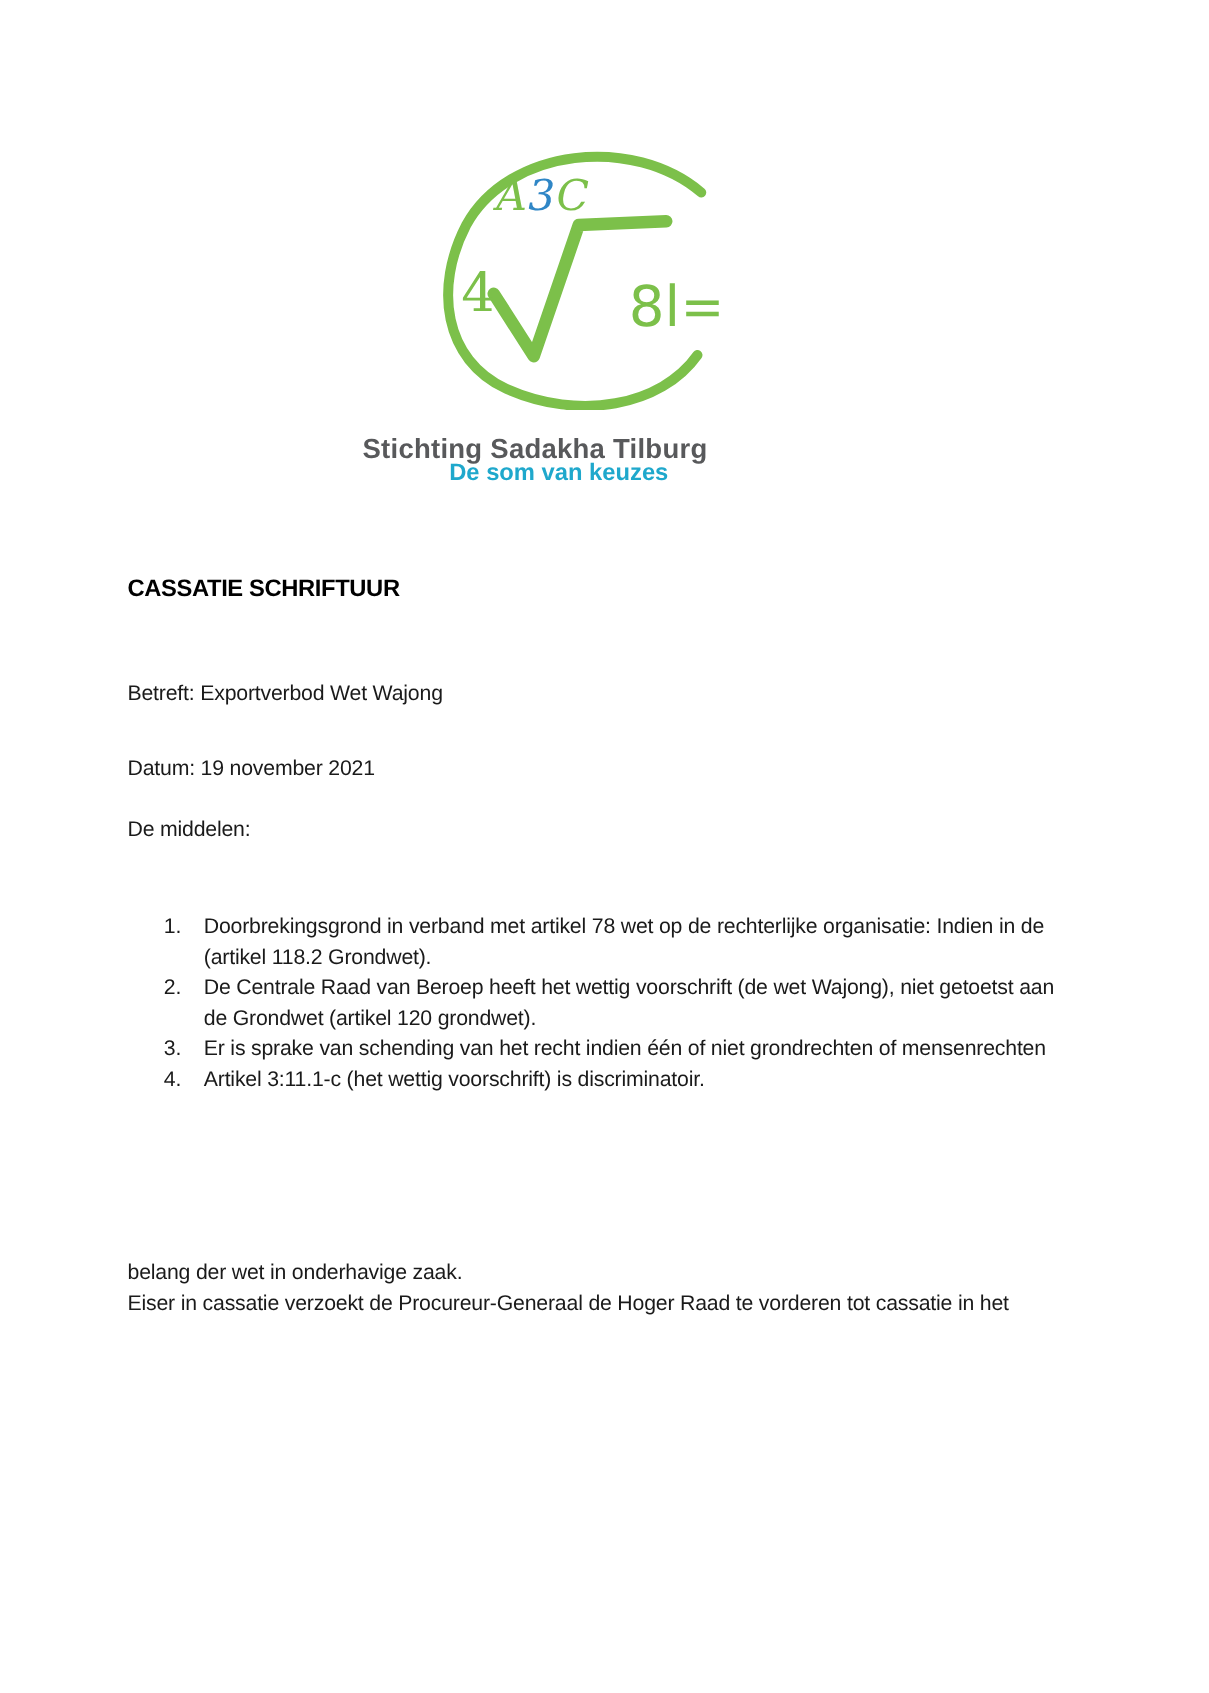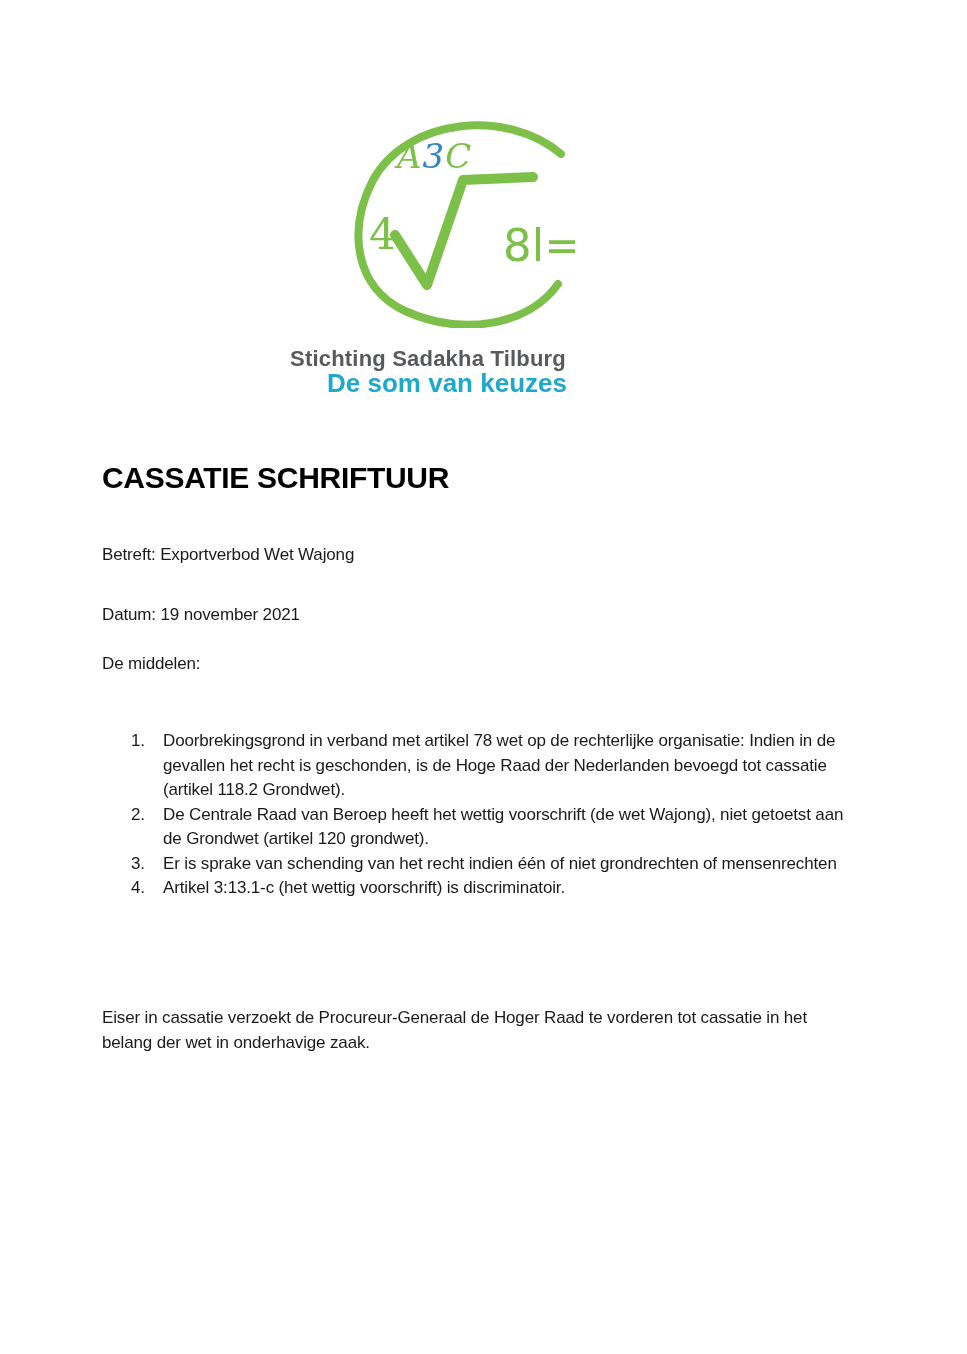--- a/index.html
+++ b/index.html
@@ -21,31 +21,31 @@
     transform: translateX(-50%);
     font-size: 22px; font-weight: bold;
     color: #58595b;
     letter-spacing: 0.2px;
     white-space: nowrap;
   }
   .org-tagline {
     position: absolute;
     top: 368px; left: 447px;
     transform: translateX(-50%);
-    font-size: 26px; font-weight: bold;
+    font-size: 19px; font-weight: bold;
     color: #1fa8cc;
     white-space: nowrap;
   }
 
   
   .doc-title {
     position: absolute;
     left: 102px; top: 461px;
     margin: 0;
-    font-size: 30px; font-weight: bold;
+    font-size: 19px; font-weight: bold;
     letter-spacing: -0.3px;
     color: #000000;
     white-space: nowrap;
   }
   .body-line {
     position: absolute;
     left: 102px;
     font-size: 17px;
     letter-spacing: -0.15px;
     line-height: 24px;
@@ -109,43 +109,42 @@
   <div class="body-line subject-line">Betreft: Exportverbod Wet Wajong</div>
   <div class="body-line date-line">Datum: 19 november 2021</div>
 
   <div class="body-line middelen-head">De middelen:</div>
 
   <ol class="middelen-list">
     <li>
       <span class="num">1.</span>
       <span class="txt">
         <div class="ln">Doorbrekingsgrond in verband met artikel 78 wet op de rechterlijke organisatie: Indien in de</div>
-        <div class="ln">gevallen het recht is geschonden, is de Hoge Raad der Nederlanden bevoegd tot cassatie</div>
         <div class="ln">(artikel 118.2 Grondwet).</div>
       </span>
     </li>
     <li>
       <span class="num">2.</span>
       <span class="txt">
         <div class="ln">De Centrale Raad van Beroep heeft het wettig voorschrift (de wet Wajong), niet getoetst aan</div>
         <div class="ln">de Grondwet (artikel 120 grondwet).</div>
       </span>
     </li>
     <li>
       <span class="num">3.</span>
       <span class="txt">
         <div class="ln">Er is sprake van schending van het recht indien één of niet grondrechten of mensenrechten</div>
       </span>
     </li>
     <li>
       <span class="num">4.</span>
       <span class="txt">
-        <div class="ln">Artikel 3:13.1-c (het wettig voorschrift) is discriminatoir.</div>
+        <div class="ln">Artikel 3:11.1-c (het wettig voorschrift) is discriminatoir.</div>
       </span>
     </li>
   </ol>
 
   <div class="closing">
+    <div>belang der wet in onderhavige zaak.</div>
     <div>Eiser in cassatie verzoekt de Procureur-Generaal de Hoger Raad te vorderen tot cassatie in het</div>
-    <div>belang der wet in onderhavige zaak.</div>
   </div>
 
 </div>
 
 </body></html>

